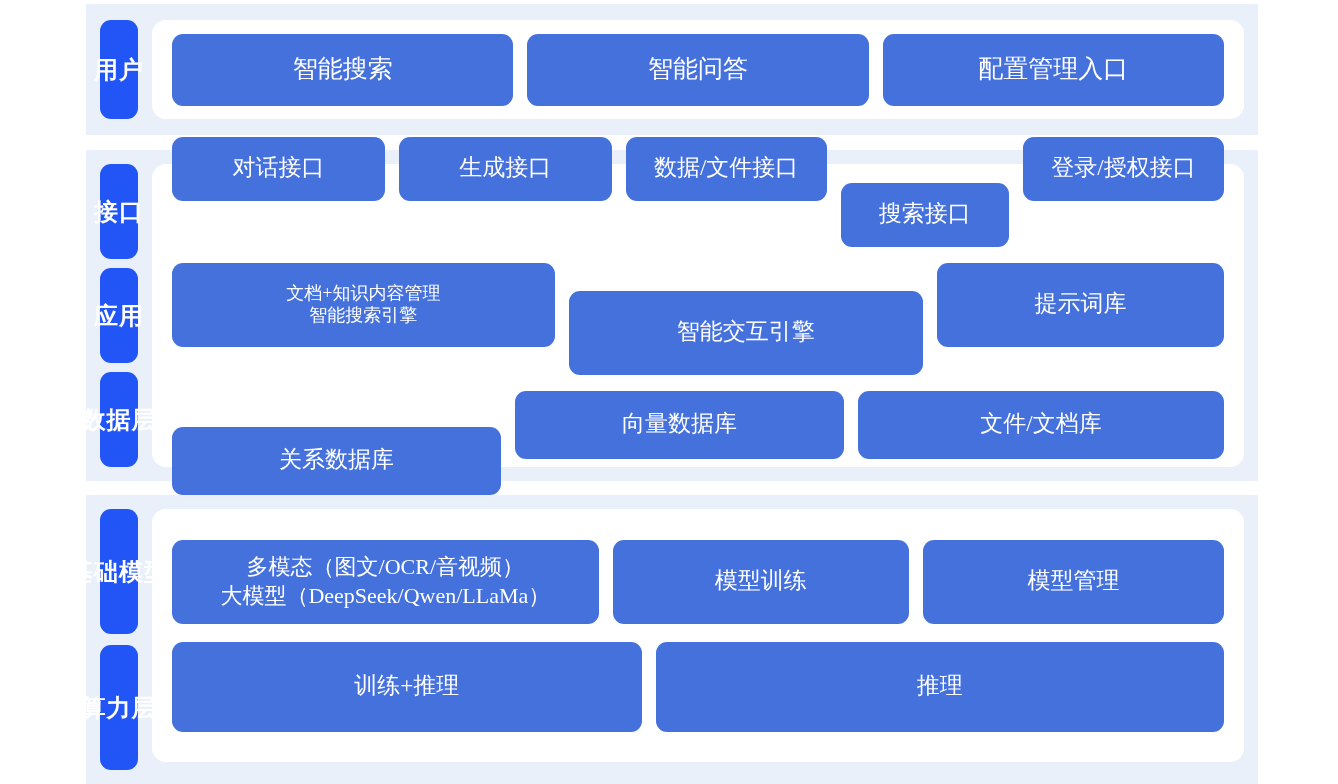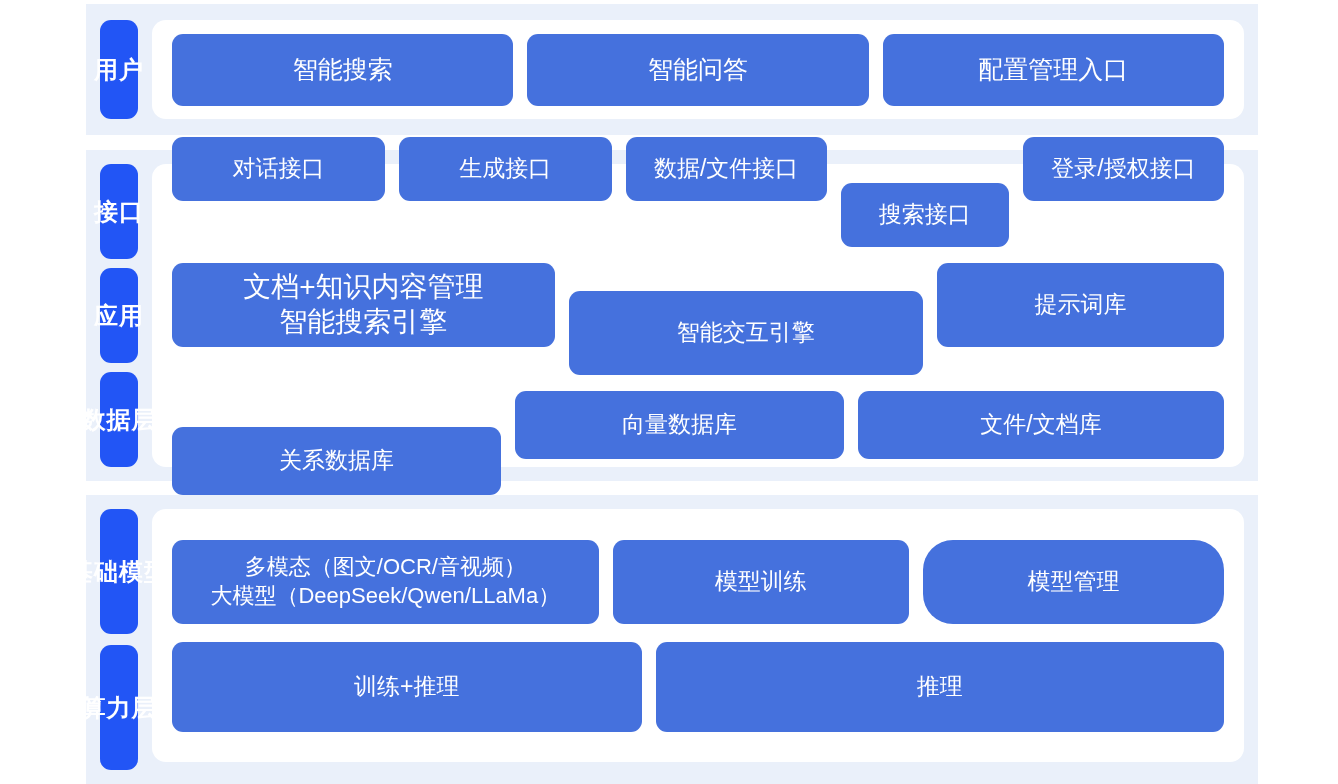--- a/index.html
+++ b/index.html
@@ -97,51 +97,52 @@
     color: #ffffff;
     display: flex;
     align-items: center;
     justify-content: center;
     text-align: center;
     font-size: 23px;
     line-height: 1.22;
     padding: 0 10px;
     box-sizing: border-box;
     white-space: pre-line;
+    font-family: Liberation Serif, serif;
   }
 
   
   #row-user .node       { height: 72px; font-size: 25px; }
   #row-interface .node  { height: 64px; }
   #row-app .node        { height: 84px; }
   #row-data .node       { height: 68px; }
   #row-model .node      { height: 84px; }
   #row-compute .node    { height: 90px; }
 
   
   #row-user .node       { flex: 1 1 0; }
 
   #row-interface .n0 { flex: 1.30 1 0; }
   #row-interface .n1 { flex: 1.30 1 0; }
   #row-interface .n2 { flex: 1.22 1 0; }
   #row-interface .n3 { flex: 1.00 1 0; margin-top: 46px; }
   #row-interface .n4 { flex: 1.22 1 0; }
 
-  #row-app .n0 { flex: 1.52 1 0; font-size: 28px; }
+  #row-app .n0 { flex: 1.52 1 0; font-size: 18px; }
   #row-app .n1 { flex: 1.40 1 0; margin-top: 28px; }
   #row-app .n2 { flex: 1.12 1 0; }
   #row-app .n3 { flex: 1.12 1 0; }
 
   #row-data .n0 { flex: 1 1 0; margin-top: 36px; }
   #row-data .n1 { flex: 1 1 0; }
   #row-data .n2 { flex: 1.12 1 0; }
 
   #row-model .n0 { flex: 1.62 1 0; font-size: 22px; line-height: 1.28; }
   #row-model .n1 { flex: 1.10 1 0; }
-  #row-model .n2 { flex: 1.12 1 0; border-radius: 30px; }
+  #row-model .n2 { flex: 1.12 1 0; }
 
   #row-compute .n0 { flex: 1.00 1 0; }
   #row-compute .n1 { flex: 1.22 1 0; }
 </style>
 </head>
 <body>
 
 <div id="diagram">
 
   <div class="band" id="band-user">

